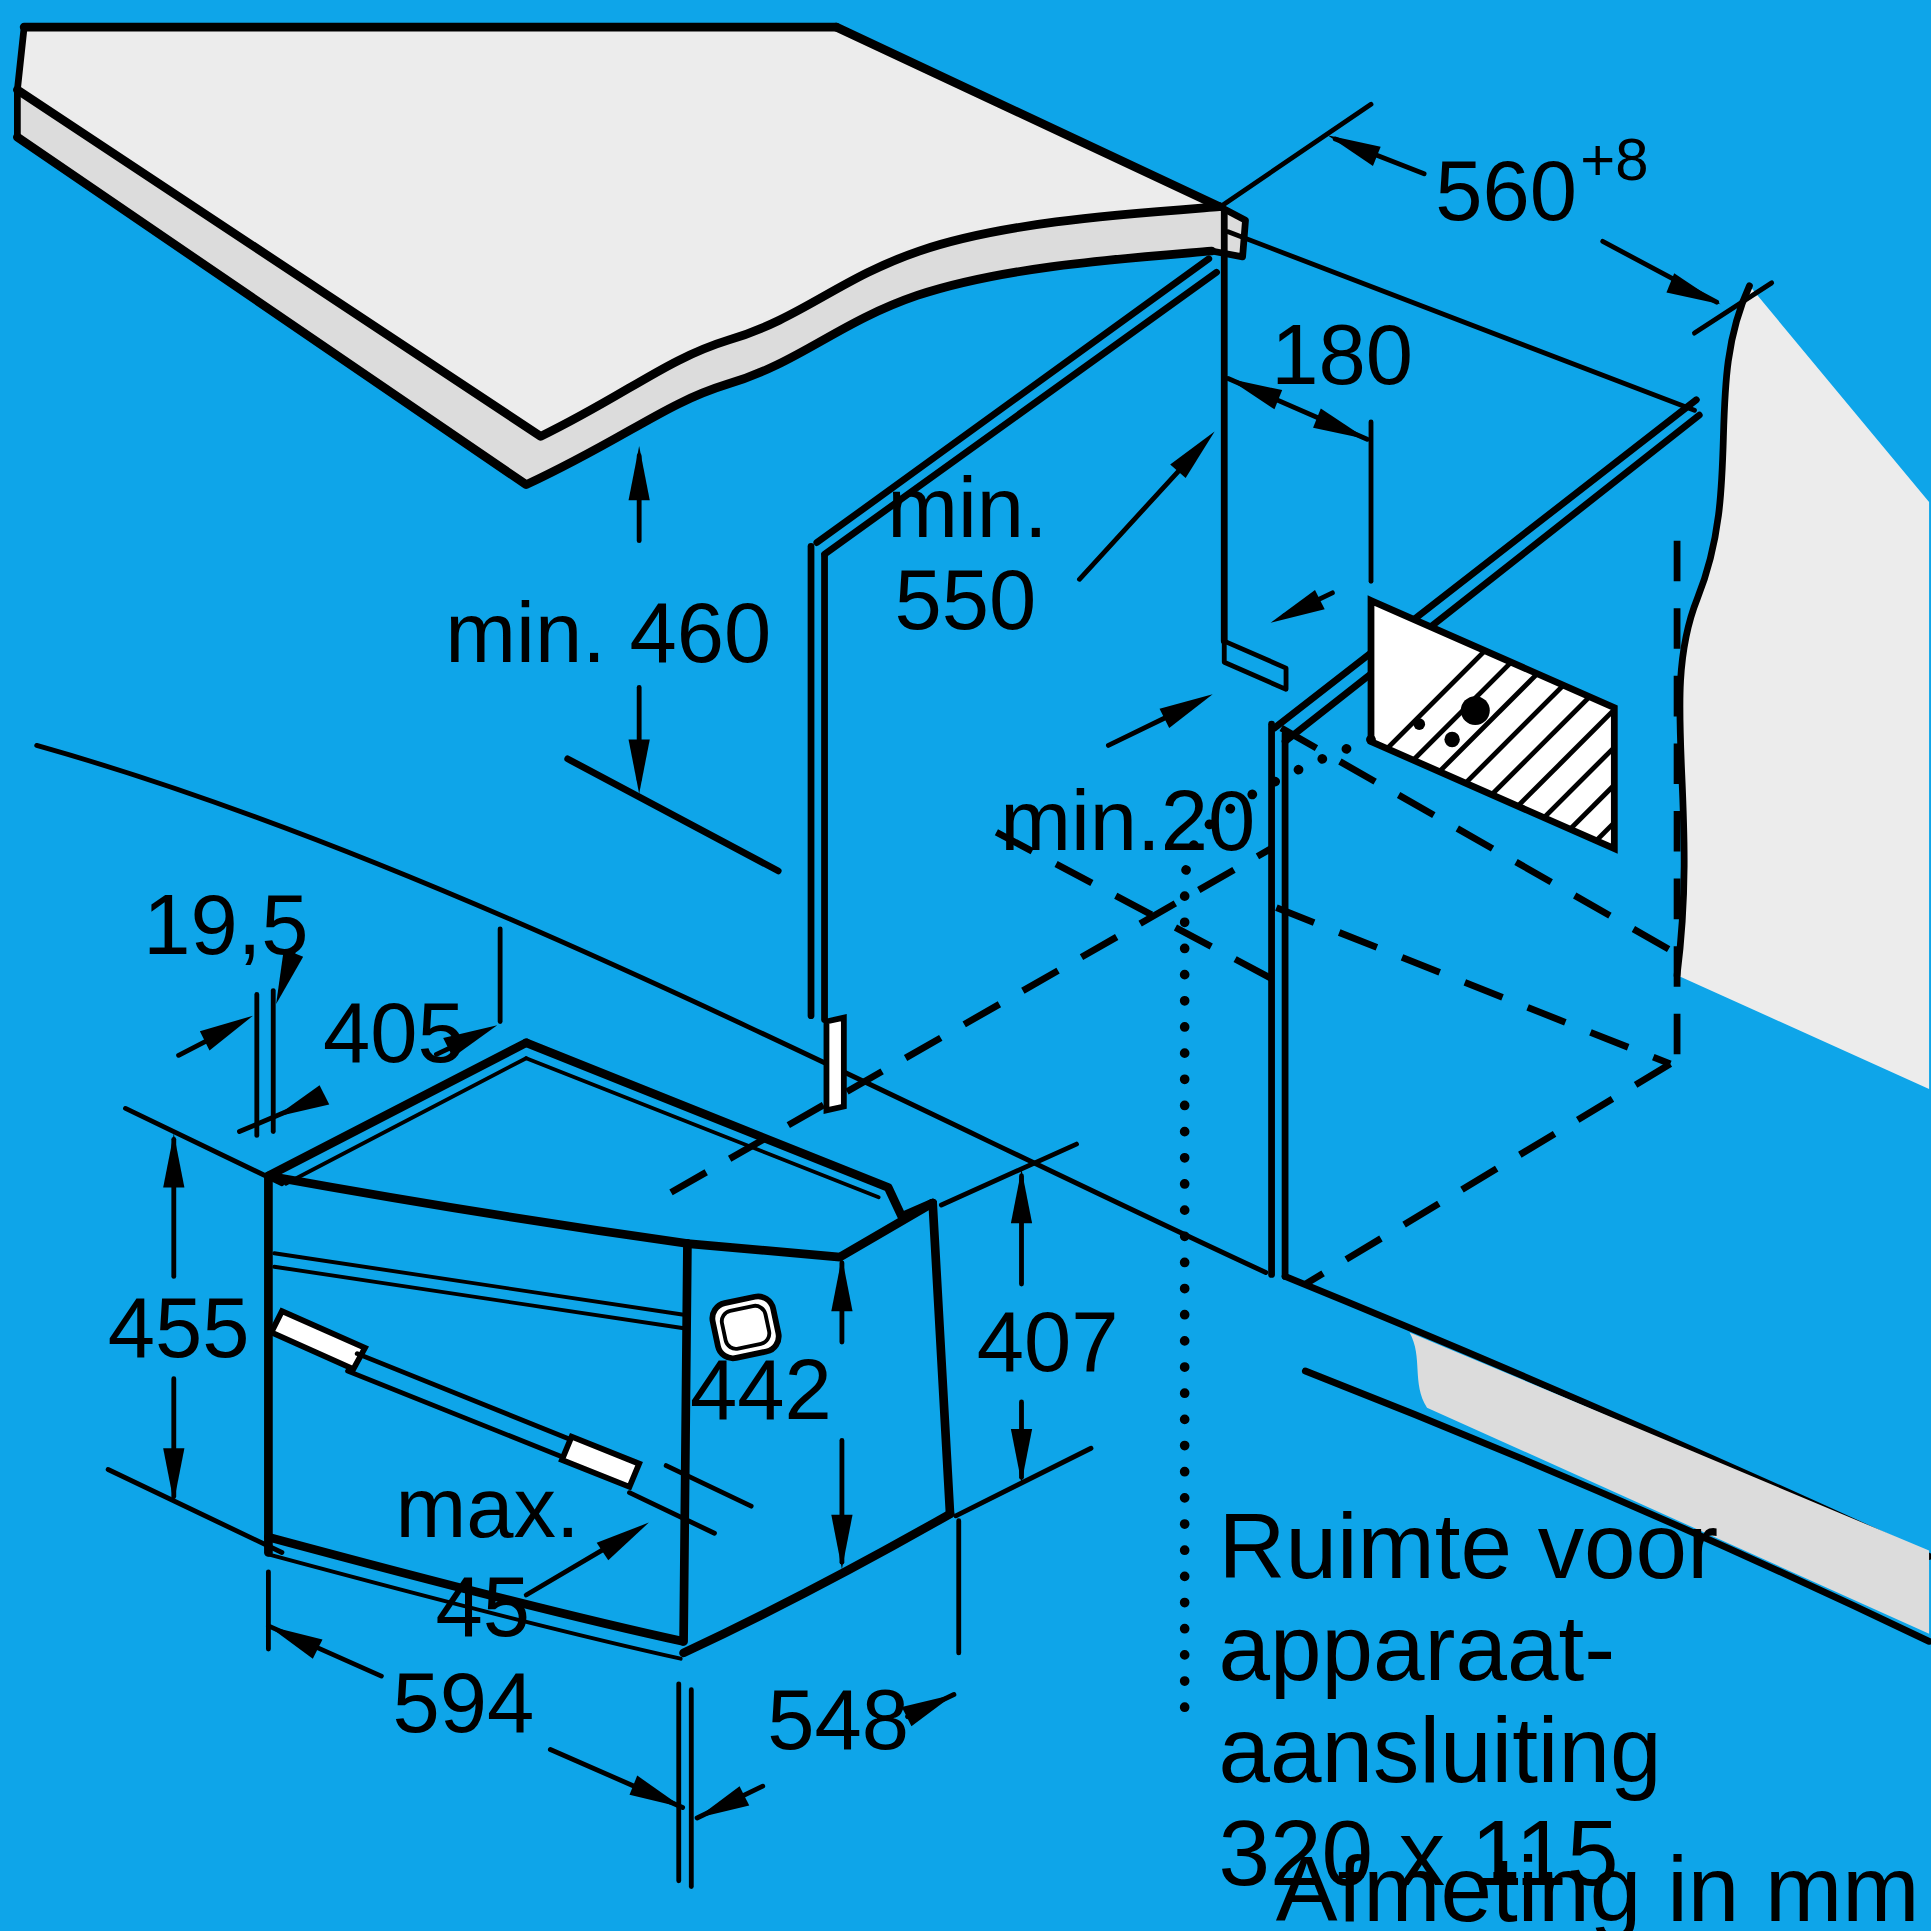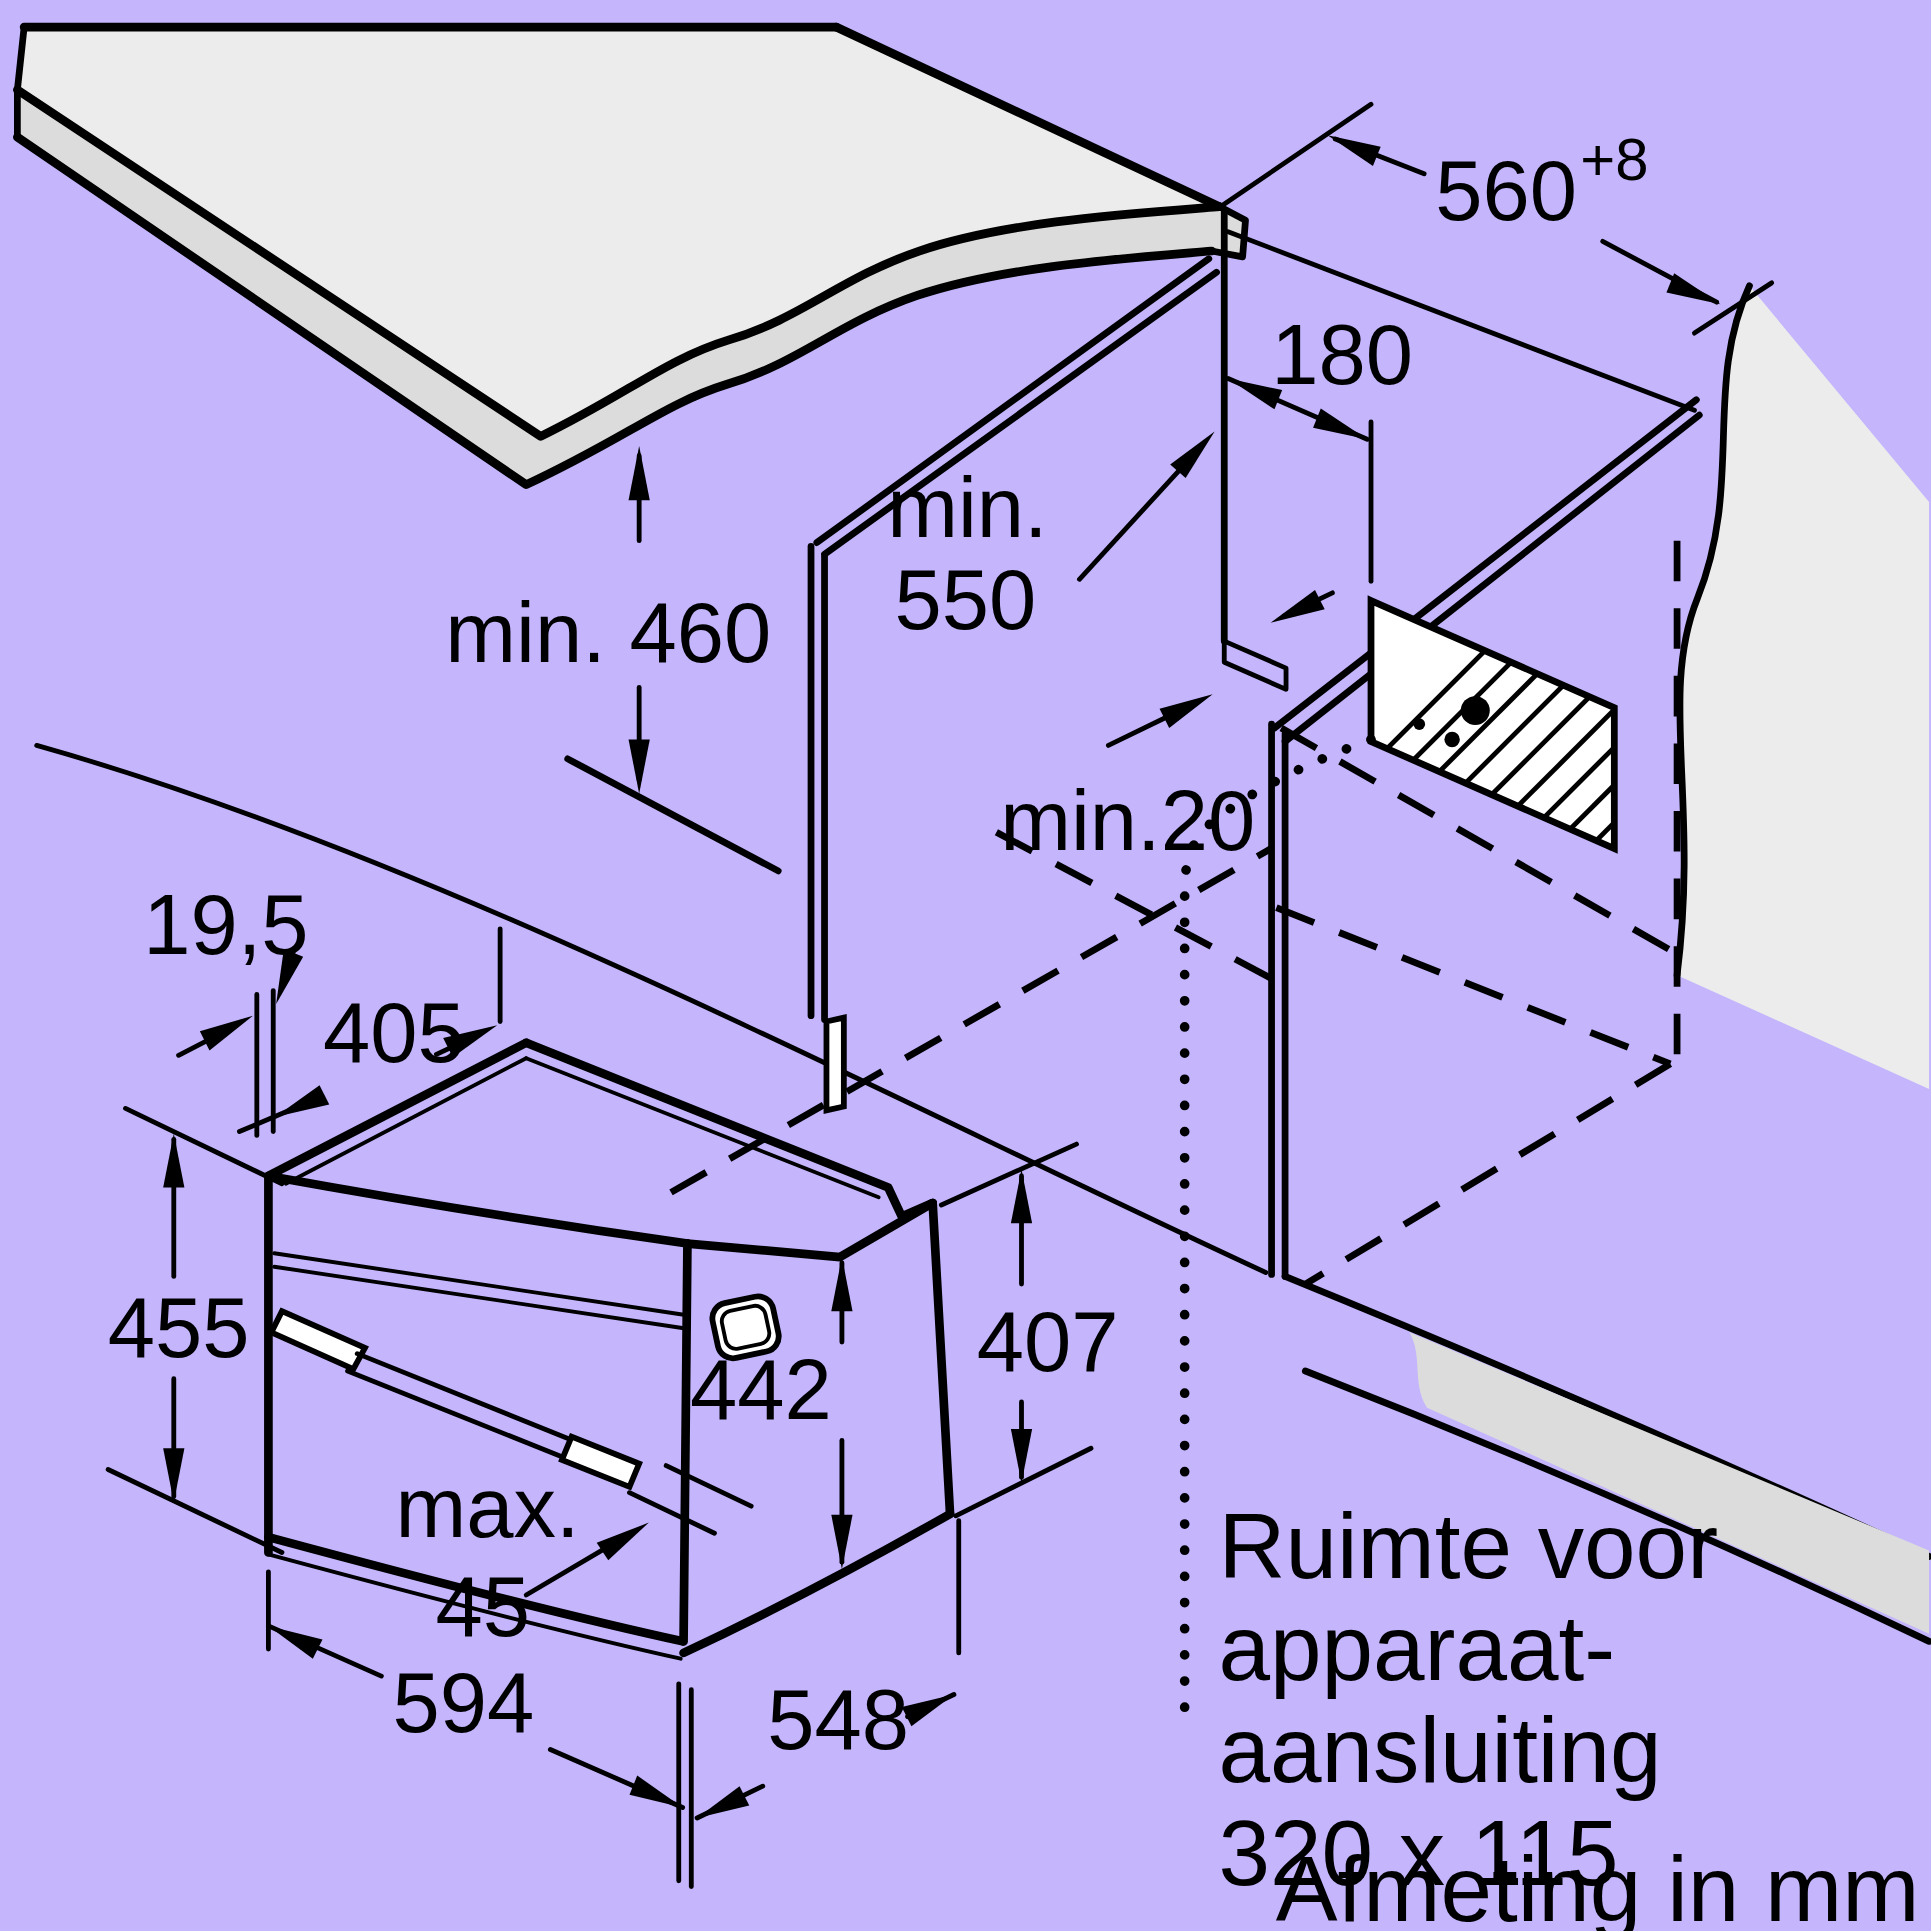--- a/index.html
+++ b/index.html
@@ -1,16 +1,16 @@
 <!DOCTYPE html>
 <html><head>
 <meta charset="utf-8">
 <style>
   html,body{margin:0;padding:0;background:#fff;}
-  .stage{width:1931px;height:1931px;position:relative;background:#c4b5fd;}
+  .stage{width:1931px;height:1931px;position:relative;background:#0ea5e9;}
   svg{display:block}
   .ln{stroke:#000;fill:none;stroke-width:7;stroke-linecap:round;stroke-linejoin:round;}
   .thick{stroke-width:9;}
   .thin{stroke-width:5;}
   .xtra{stroke-width:4;}
   .dim{stroke:#000;fill:none;stroke-width:5;stroke-linecap:round;}
   .dash{stroke:#000;fill:none;stroke-width:7;stroke-dasharray:42 28;stroke-linecap:butt;}
   .dots{stroke:#000;fill:none;stroke-width:10;stroke-dasharray:0.1 27;stroke-linecap:round;}
   .arr{fill:#000;stroke:none;}
   text{font-family:"Liberation Sans","DejaVu Sans",sans-serif;fill:#000;}

